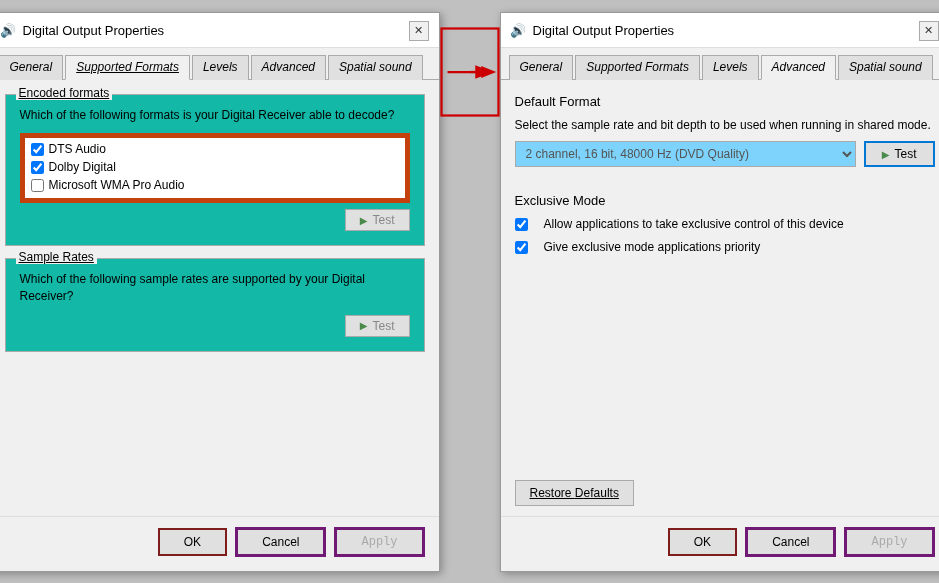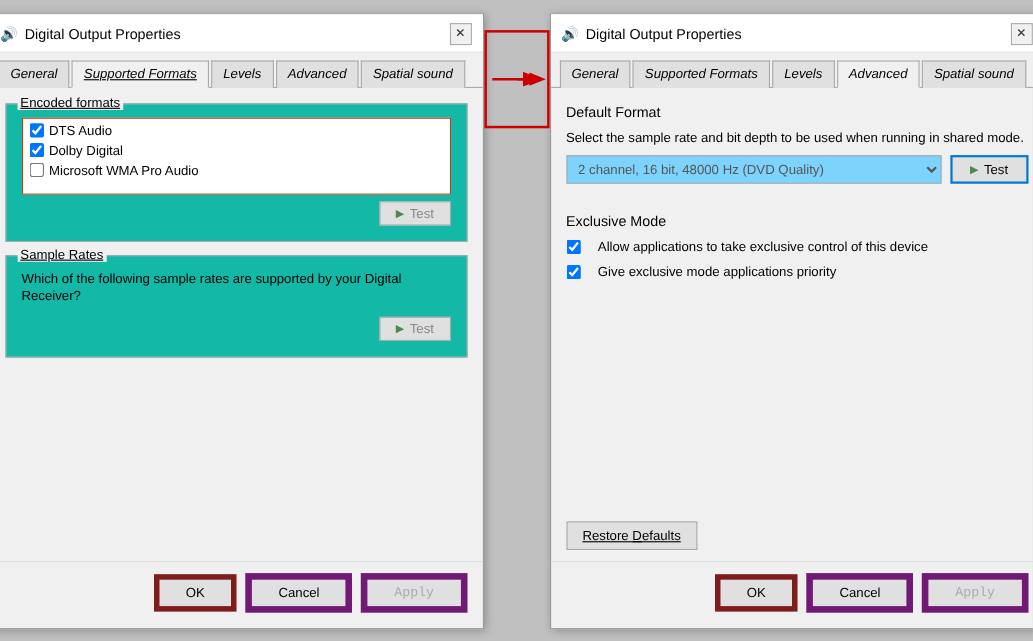--- a/index.html
+++ b/index.html
@@ -115,21 +115,21 @@
       text-decoration: underline;
     }
     .section-desc {
       font-size: 12px;
       color: #000;
       margin-bottom: 10px;
       line-height: 1.4;
     }
     .list-area {
       background: #fff;
-      border: 1px solid #c2410c;
+      border: 5px solid #c2410c;
       padding: 4px 6px;
       min-height: 70px;
       display: flex;
       flex-direction: column;
       gap: 4px;
     }
     .checkbox-item {
       display: flex;
       align-items: center;
       gap: 5px;
@@ -166,30 +166,30 @@
       align-items: center;
       padding: 10px 14px 14px 14px;
       gap: 8px;
       border-top: 1px solid #ddd;
       margin-top: auto;
     }
     .footer-btn {
       padding: 5px 24px;
       font-size: 12px;
       background: #e0e0e0;
-      border: 6px solid #701a75;
+      border: 3px solid #701a75;
       cursor: pointer;
     }
     .footer-btn.disabled {
       color: #aaa;
       cursor: default;
       font-family: Liberation Mono, monospace;
     }
     .footer-btn.primary {
-      border: 5px solid #7f1d1d;
+      border: 2px solid #7f1d1d;
       text-align: center;
     }
     
     .arrow-container {
       display: flex;
       align-items: center;
       justify-content: center;
       width: 60px;
       position: relative;
     }
@@ -286,20 +286,21 @@
       <div class="tab">General</div>
       <div class="tab active underline">Supported Formats</div>
       <div class="tab">Levels</div>
       <div class="tab">Advanced</div>
       <div class="tab">Spatial sound</div>
     </div>
     <div class="dialog-body">
 
       <div class="section-box">
         <span class="section-label">Encoded formats</span>
+        <p class="section-desc">Which of the following formats is your Digital Receiver able to decode?</p>
         <div class="list-area">
           <label class="checkbox-item">
             <input type="checkbox" checked="" style="">
             <span>DTS Audio</span>
           </label>
           <label class="checkbox-item">
             <input type="checkbox" checked="" style="">
             <span>Dolby Digital</span>
           </label>
           <label class="checkbox-item">

